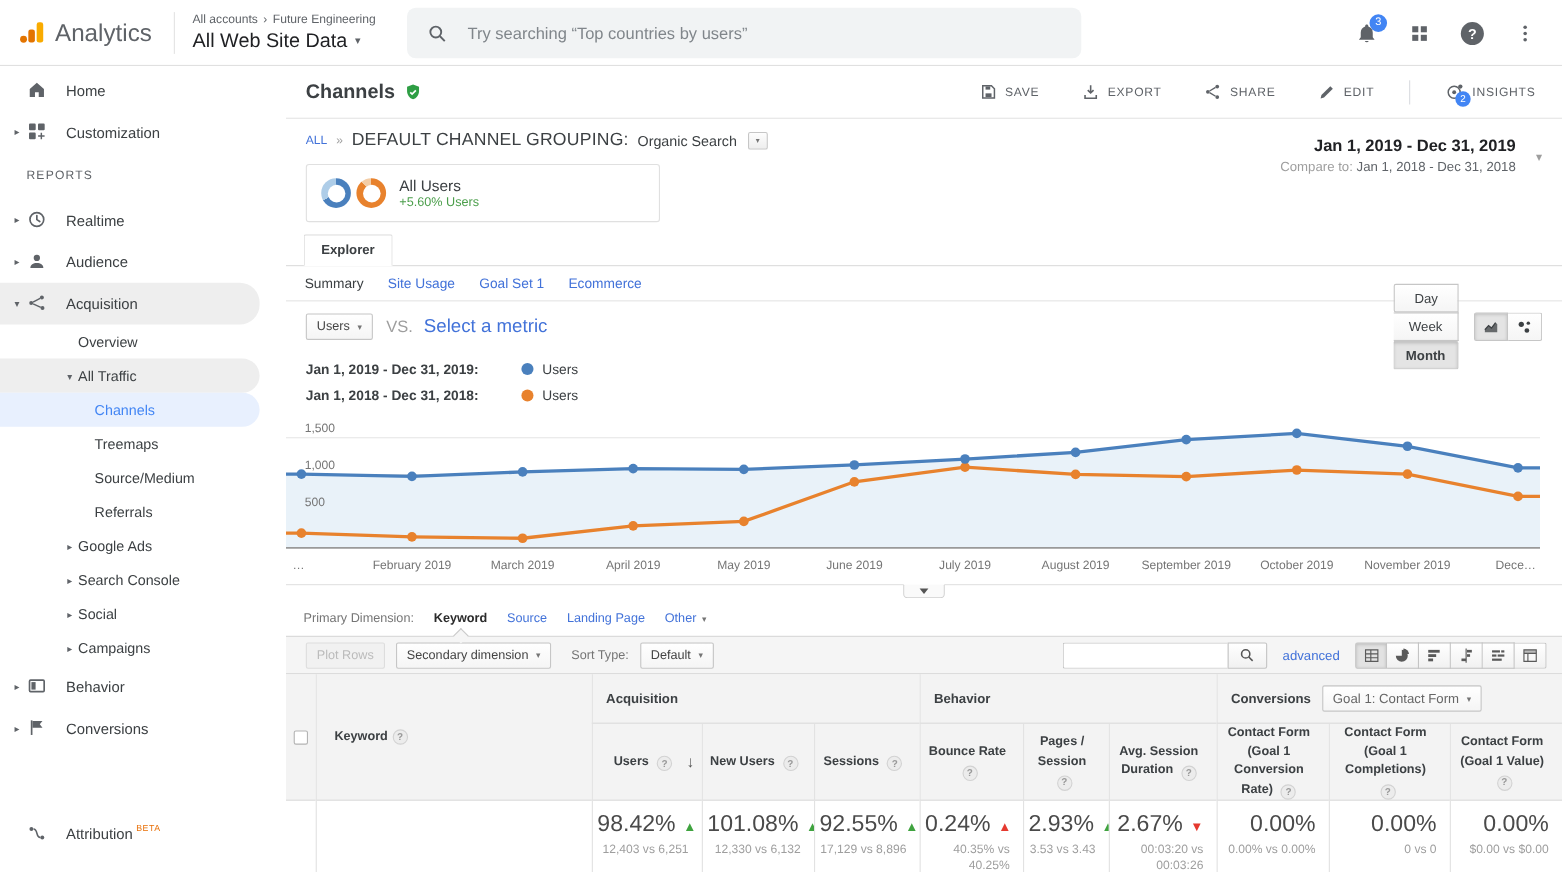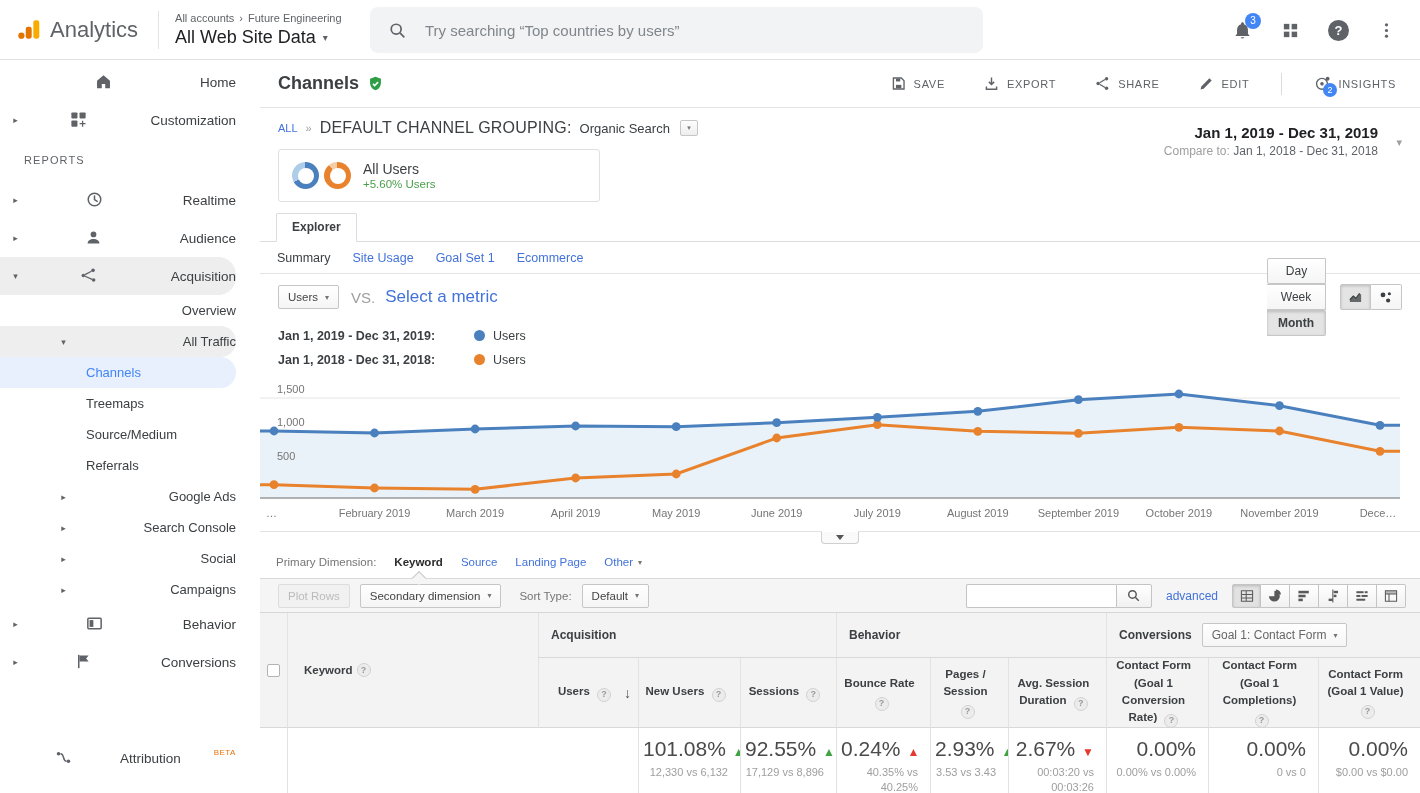--- a/index.html
+++ b/index.html
@@ -26,21 +26,21 @@
   .ticon{position:relative;color:#5f6368;cursor:pointer;display:flex;}
   .badge{position:absolute;top:-7px;right:-8px;min-width:16px;height:16px;border-radius:8px;
     background:#4285f4;color:#fff;font-size:10px;display:flex;align-items:center;justify-content:center;
     padding:0 3px;}
   .help-circle{width:21px;height:21px;border-radius:50%;background:#5f6368;color:#fff;font-size:13px;
     font-weight:700;display:flex;align-items:center;justify-content:center;}
   
   .shell{flex:1;display:flex;min-height:0;}
   .sidebar{width:260px;flex:none;display:flex;flex-direction:column;padding-top:3px;overflow:hidden;}
   .sb-item{display:flex;align-items:center;height:38px;flex:none;font-size:13.5px;color:#3c4043;
-    cursor:pointer;margin-right:24px;justify-content:space-between;}
+    cursor:pointer;margin-right:24px;}
   .sb-arrow{width:15px;margin-left:8px;font-size:9px;color:#5f6368;text-align:center;flex:none;}
   .sb-icon{width:20px;height:20px;margin-left:1px;margin-right:16px;color:#5f6368;flex:none;}
   .sb-label{white-space:nowrap;}
   .sb-section{height:42px;display:flex;align-items:center;padding-left:24px;font-size:11px;
     letter-spacing:1.1px;color:#5f6368;flex:none;}
   .sb-item.lvl2{height:31px;font-size:13px;padding-left:56px;}
   .sb-item.lvl2 .sb-arrow{margin-left:0;width:15px;}
   .sb-item.lvl3{height:31px;font-size:13px;padding-left:86px;}
   .sb-item.hl-gray{background:#eeeeee;border-radius:0 18px 18px 0;}
   .sb-item.hl-blue{background:#e8f0fe;border-radius:0 18px 18px 0;color:#4285f4;}
@@ -662,20 +662,24 @@
             <div class="inner">Contact Form (Goal 1 Conversion Rate) <span class="help">?</span></div>
           </div>
           <div class="cell hdr col-hdr" style="grid-area: 2 / 10;">
             <div class="inner">Contact Form (Goal 1 Completions) <span class="help">?</span></div>
           </div>
           <div class="cell hdr col-hdr" style="grid-area: 2 / 11;">
             <div class="inner">Contact Form (Goal 1 Value) <span class="help">?</span></div>
           </div>
           <div class="cell sum-cell nol" style="grid-area: 3 / 1;"></div>
           <div class="cell sum-cell" style="grid-area: 3 / 2;"></div>
+          <div class="cell sum-cell" style="grid-area: 3 / 3;">
+            <div class="sum-val">98.42% <span class="trend green">▲</span></div>
+            <div class="sum-sub">12,403 vs 6,251</div>
+          </div>
           <div class="cell sum-cell" style="grid-area: 3 / 4;">
             <div class="sum-val">101.08% <span class="trend green">▲</span></div>
             <div class="sum-sub">12,330 vs 6,132</div>
           </div>
           <div class="cell sum-cell" style="grid-area: 3 / 5;">
             <div class="sum-val">92.55% <span class="trend green">▲</span></div>
             <div class="sum-sub">17,129 vs 8,896</div>
           </div>
           <div class="cell sum-cell" style="grid-area: 3 / 6;">
             <div class="sum-val">0.24% <span class="trend red">▲</span></div>

